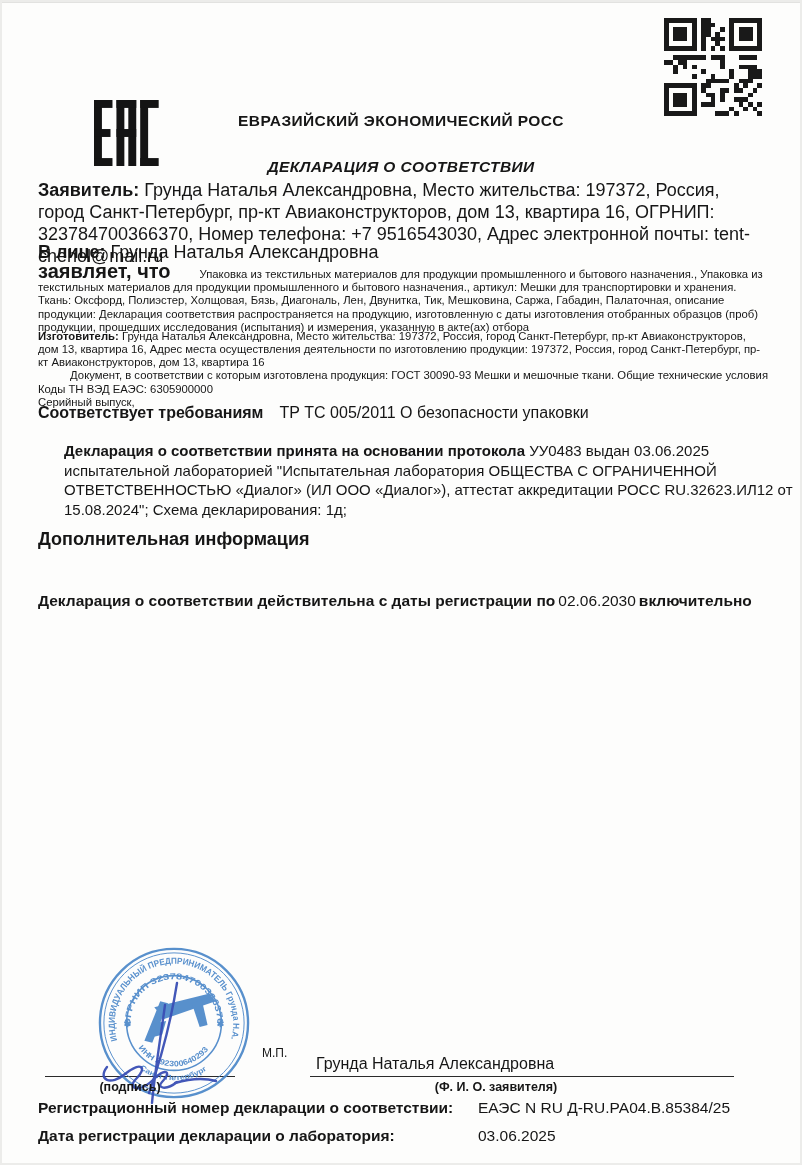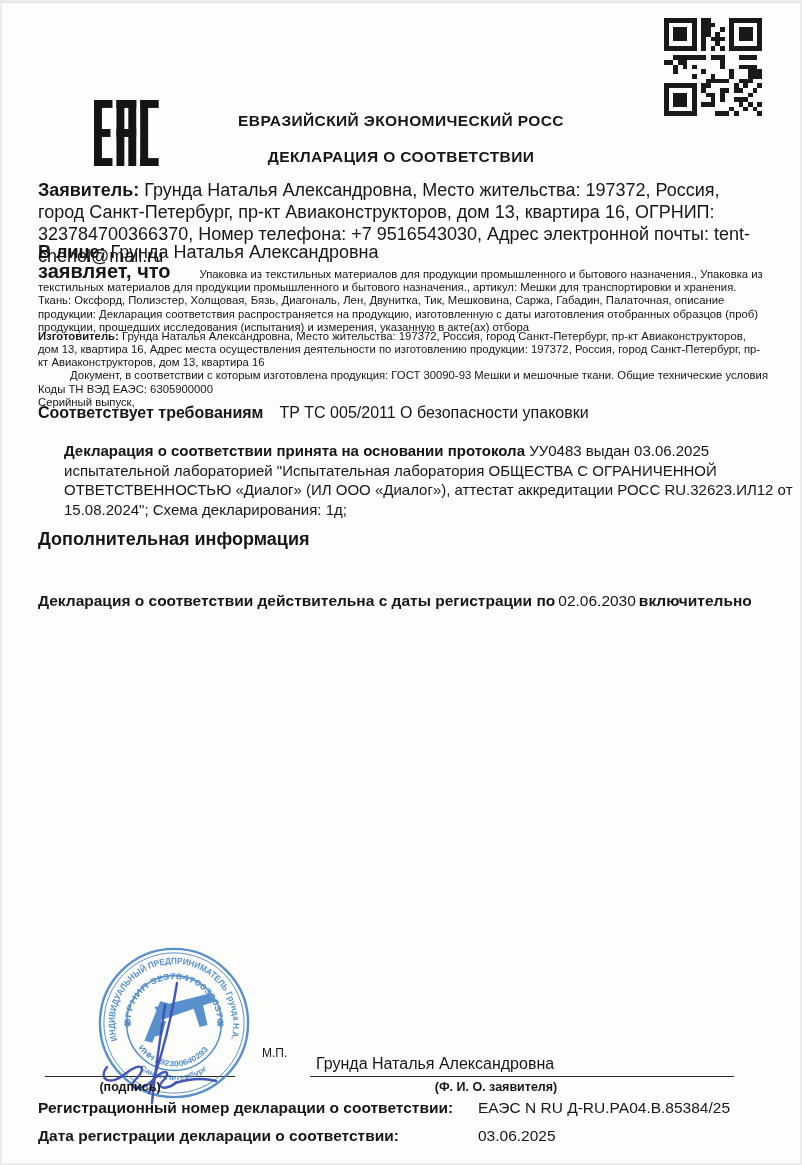--- a/index.html
+++ b/index.html
@@ -256,21 +256,21 @@
         <rect x="19" y="19" width="1" height="1" fill="#191919"></rect>
         <rect x="11" y="20" width="1" height="1" fill="#191919"></rect>
         <rect x="12" y="20" width="1" height="1" fill="#191919"></rect>
         <rect x="13" y="20" width="1" height="1" fill="#191919"></rect>
         <rect x="15" y="20" width="1" height="1" fill="#191919"></rect>
         <rect x="20" y="20" width="1" height="1" fill="#191919"></rect>
       </svg>
   </div>
 
   <div class="abs title" style="top:112px;">ЕВРАЗИЙСКИЙ ЭКОНОМИЧЕСКИЙ РОСС</div>
-  <div class="abs title" style="top:148px;">ДЕКЛАРАЦИЯ О СООТВЕТСТВИИ</div>
+  <div class="abs title" style="top:158px;font-style:italic;">ДЕКЛАРАЦИЯ О СООТВЕТСТВИИ</div>
 
   <p class="p main" style="top:179px;"><b>Заявитель:</b><span> Грунда Наталья Александровна, Место жительства: 197372, Россия, город Санкт-Петербург, пр-кт Авиаконструкторов, дом 13, квартира 16, ОГРНИП: 323784700366370, Номер телефона: +7 9516543030, Адрес электронной почты: tent-chehol@mail.ru</span></p>
 
   <p class="p main" style="top:241px;"><b>В лице:</b><span> Грунда Наталья Александровна</span></p>
 
   <p class="p small" style="top:265px;"><span class="declares-label">заявляет, что</span><span>Упаковка из текстильных материалов для продукции промышленного и бытового назначения., Упаковка из текстильных материалов для продукции промышленного и бытового назначения., артикул: Мешки для транспортировки и хранения. Ткань: Оксфорд, Полиэстер, Холщовая, Бязь, Диагональ, Лен, Двунитка, Тик, Мешковина, Саржа, Габадин, Палаточная, описание продукции: Декларация соответствия распространяется на продукцию, изготовленную с даты изготовления отобранных образцов (проб) продукции, прошедших исследования (испытания) и измерения, указанную в акте(ах) отбора</span></p>
 
   <p class="p small" style="top:330px;"><b>Изготовитель:</b><span> Грунда Наталья Александровна, Место жительства: 197372, Россия, город Санкт-Петербург, пр-кт Авиаконструкторов, дом 13, квартира 16, Адрес места осуществления деятельности по изготовлению продукции: 197372, Россия, город Санкт-Петербург, пр-кт Авиаконструкторов, дом 13, квартира 16</span></p>
 
   <p class="p small" style="top:369px;text-align:right;">Документ, в соответствии с которым изготовлена продукция: ГОСТ 30090-93 Мешки и мешочные ткани. Общие технические условия</p>
@@ -328,16 +328,16 @@
         <path d="M 82,8 C 77,40 68,78 54,118"></path>
         <path d="M 12,92 C 2,105 16,111 30,99 C 46,86 53,92 41,104 C 31,114 45,118 59,104 C 71,92 77,97 67,107 C 61,113 71,116 82,107"></path>
         <path d="M 80,108 C 97,103 110,103 121,106"></path>
         <path d="M 70,30 C 66,60 60,95 57,128"></path>
       </g>
     </svg>
   </div>
 
   <div class="abs reg-label" style="left:38px;top:1099px;">Регистрационный номер декларации о соответствии:</div>
   <div class="abs reg-value" style="left:478px;top:1099px;">ЕАЭС N RU Д-RU.РА04.В.85384/25</div>
-  <div class="abs reg-label" style="left:38px;top:1127px;">Дата регистрации декларации о соответствии:</div>
+  <div class="abs reg-label" style="left:38px;top:1127px;">Дата регистрации декларации о лаборатория:</div>
   <div class="abs reg-value" style="left:478px;top:1127px;">03.06.2025</div>
 
 </div>
 
 </body></html>

